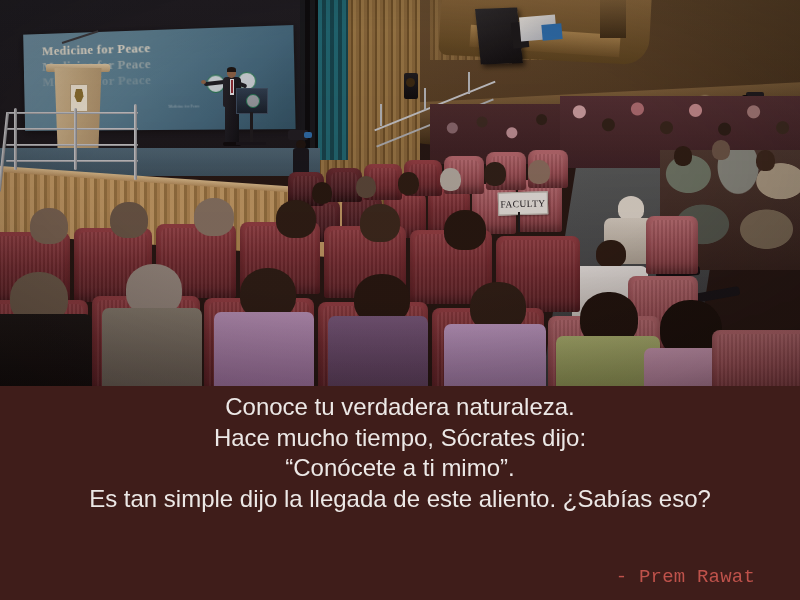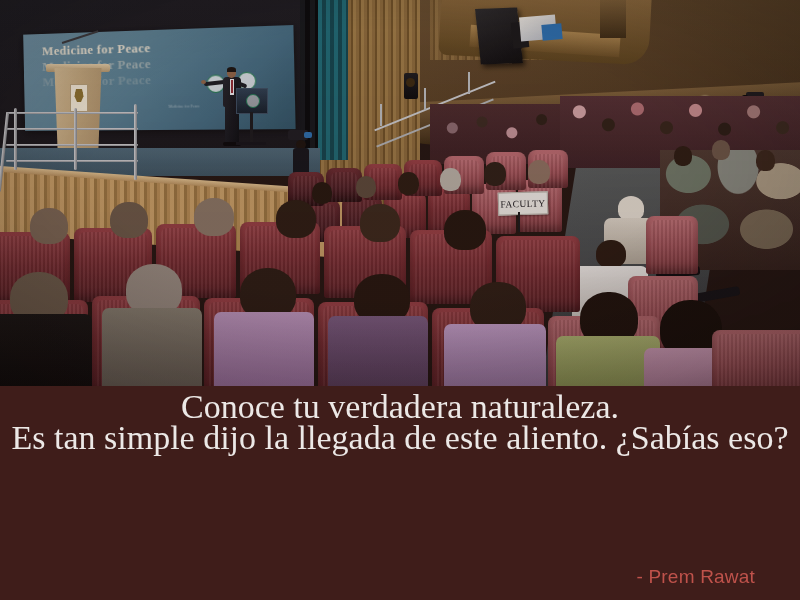--- a/index.html
+++ b/index.html
@@ -403,30 +403,30 @@
     position: absolute;
     left: 0; top: 386px;
     width: 800px; height: 214px;
     background: #3f1d1a;
   }
   #quote {
     position: absolute;
     left: 0; top: 6px;
     width: 800px;
     text-align: center;
-    font-family: Liberation Serif, serif;
-    font-size: 34px;
+    font-family: Liberation Sans, sans-serif;
+    font-size: 24px;
     line-height: 30.5px;
     color: #ece8e6;
   }
   #quote .qline { display: block; white-space: nowrap; }
   #attribution {
     position: absolute;
     right: 45px; bottom: 12px;
-    font-family: Liberation Sans, sans-serif;
+    font-family: Liberation Mono, monospace;
     font-size: 19px;
     color: #bf524b;
     letter-spacing: .2px;
   }
 </style>
 </head>
 <body>
 
 <div id="poster">
 
@@ -656,18 +656,20 @@
     <div class="body" style="left:644px; top:348px; width:110px; height:50px; background:linear-gradient(180deg,#d8a7c4,#b07f9c);"></div>
     <div class="seat seat-pink" style="left:712px; top:330px; width:110px; height:72px;"></div>
 
     <div class="warm-grade"></div>
     <div class="vignette"></div>
   </div>
 
   <div id="caption">
     <div id="quote">
       <span class="qline">Conoce tu verdadera naturaleza.</span>
+      <span class="qline">Hace mucho tiempo, Sócrates dijo:</span>
+      <span class="qline">“Conócete a ti mimo”.</span>
       <span class="qline">Es tan simple dijo la llegada de este aliento. ¿Sabías eso?</span>
     </div>
     <div id="attribution">- Prem Rawat</div>
   </div>
 
 </div>
 
 </body></html>

